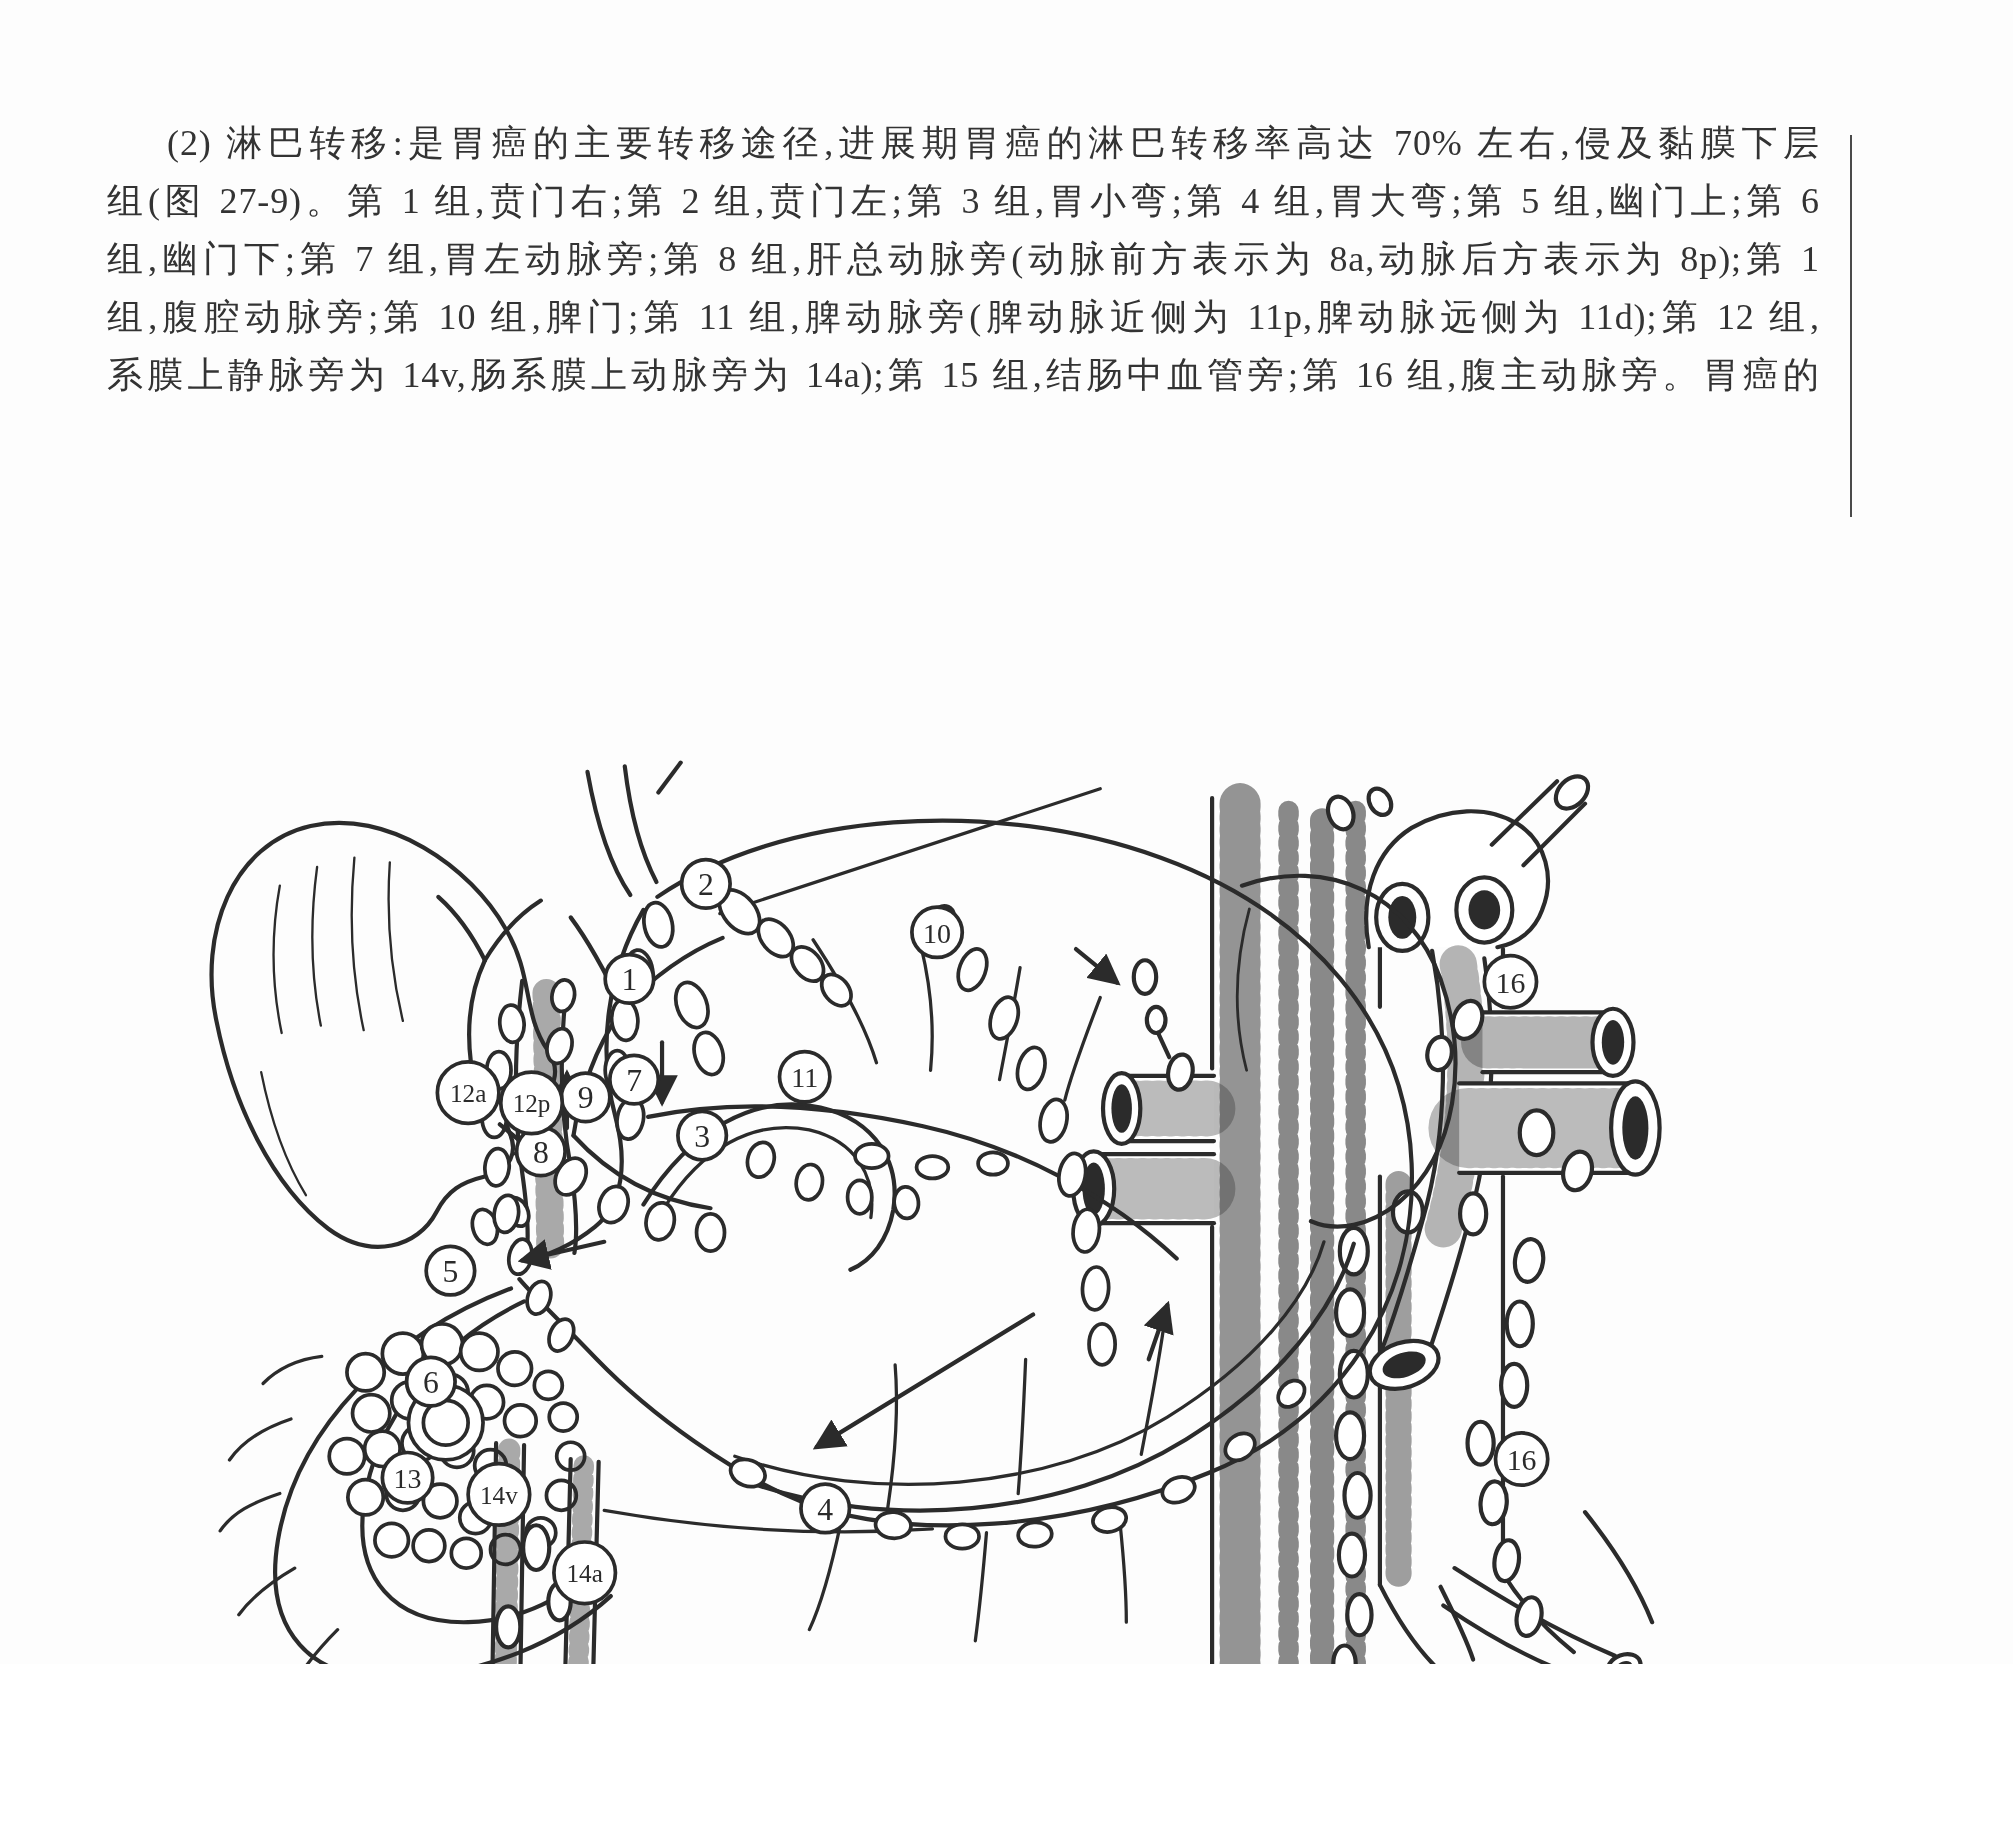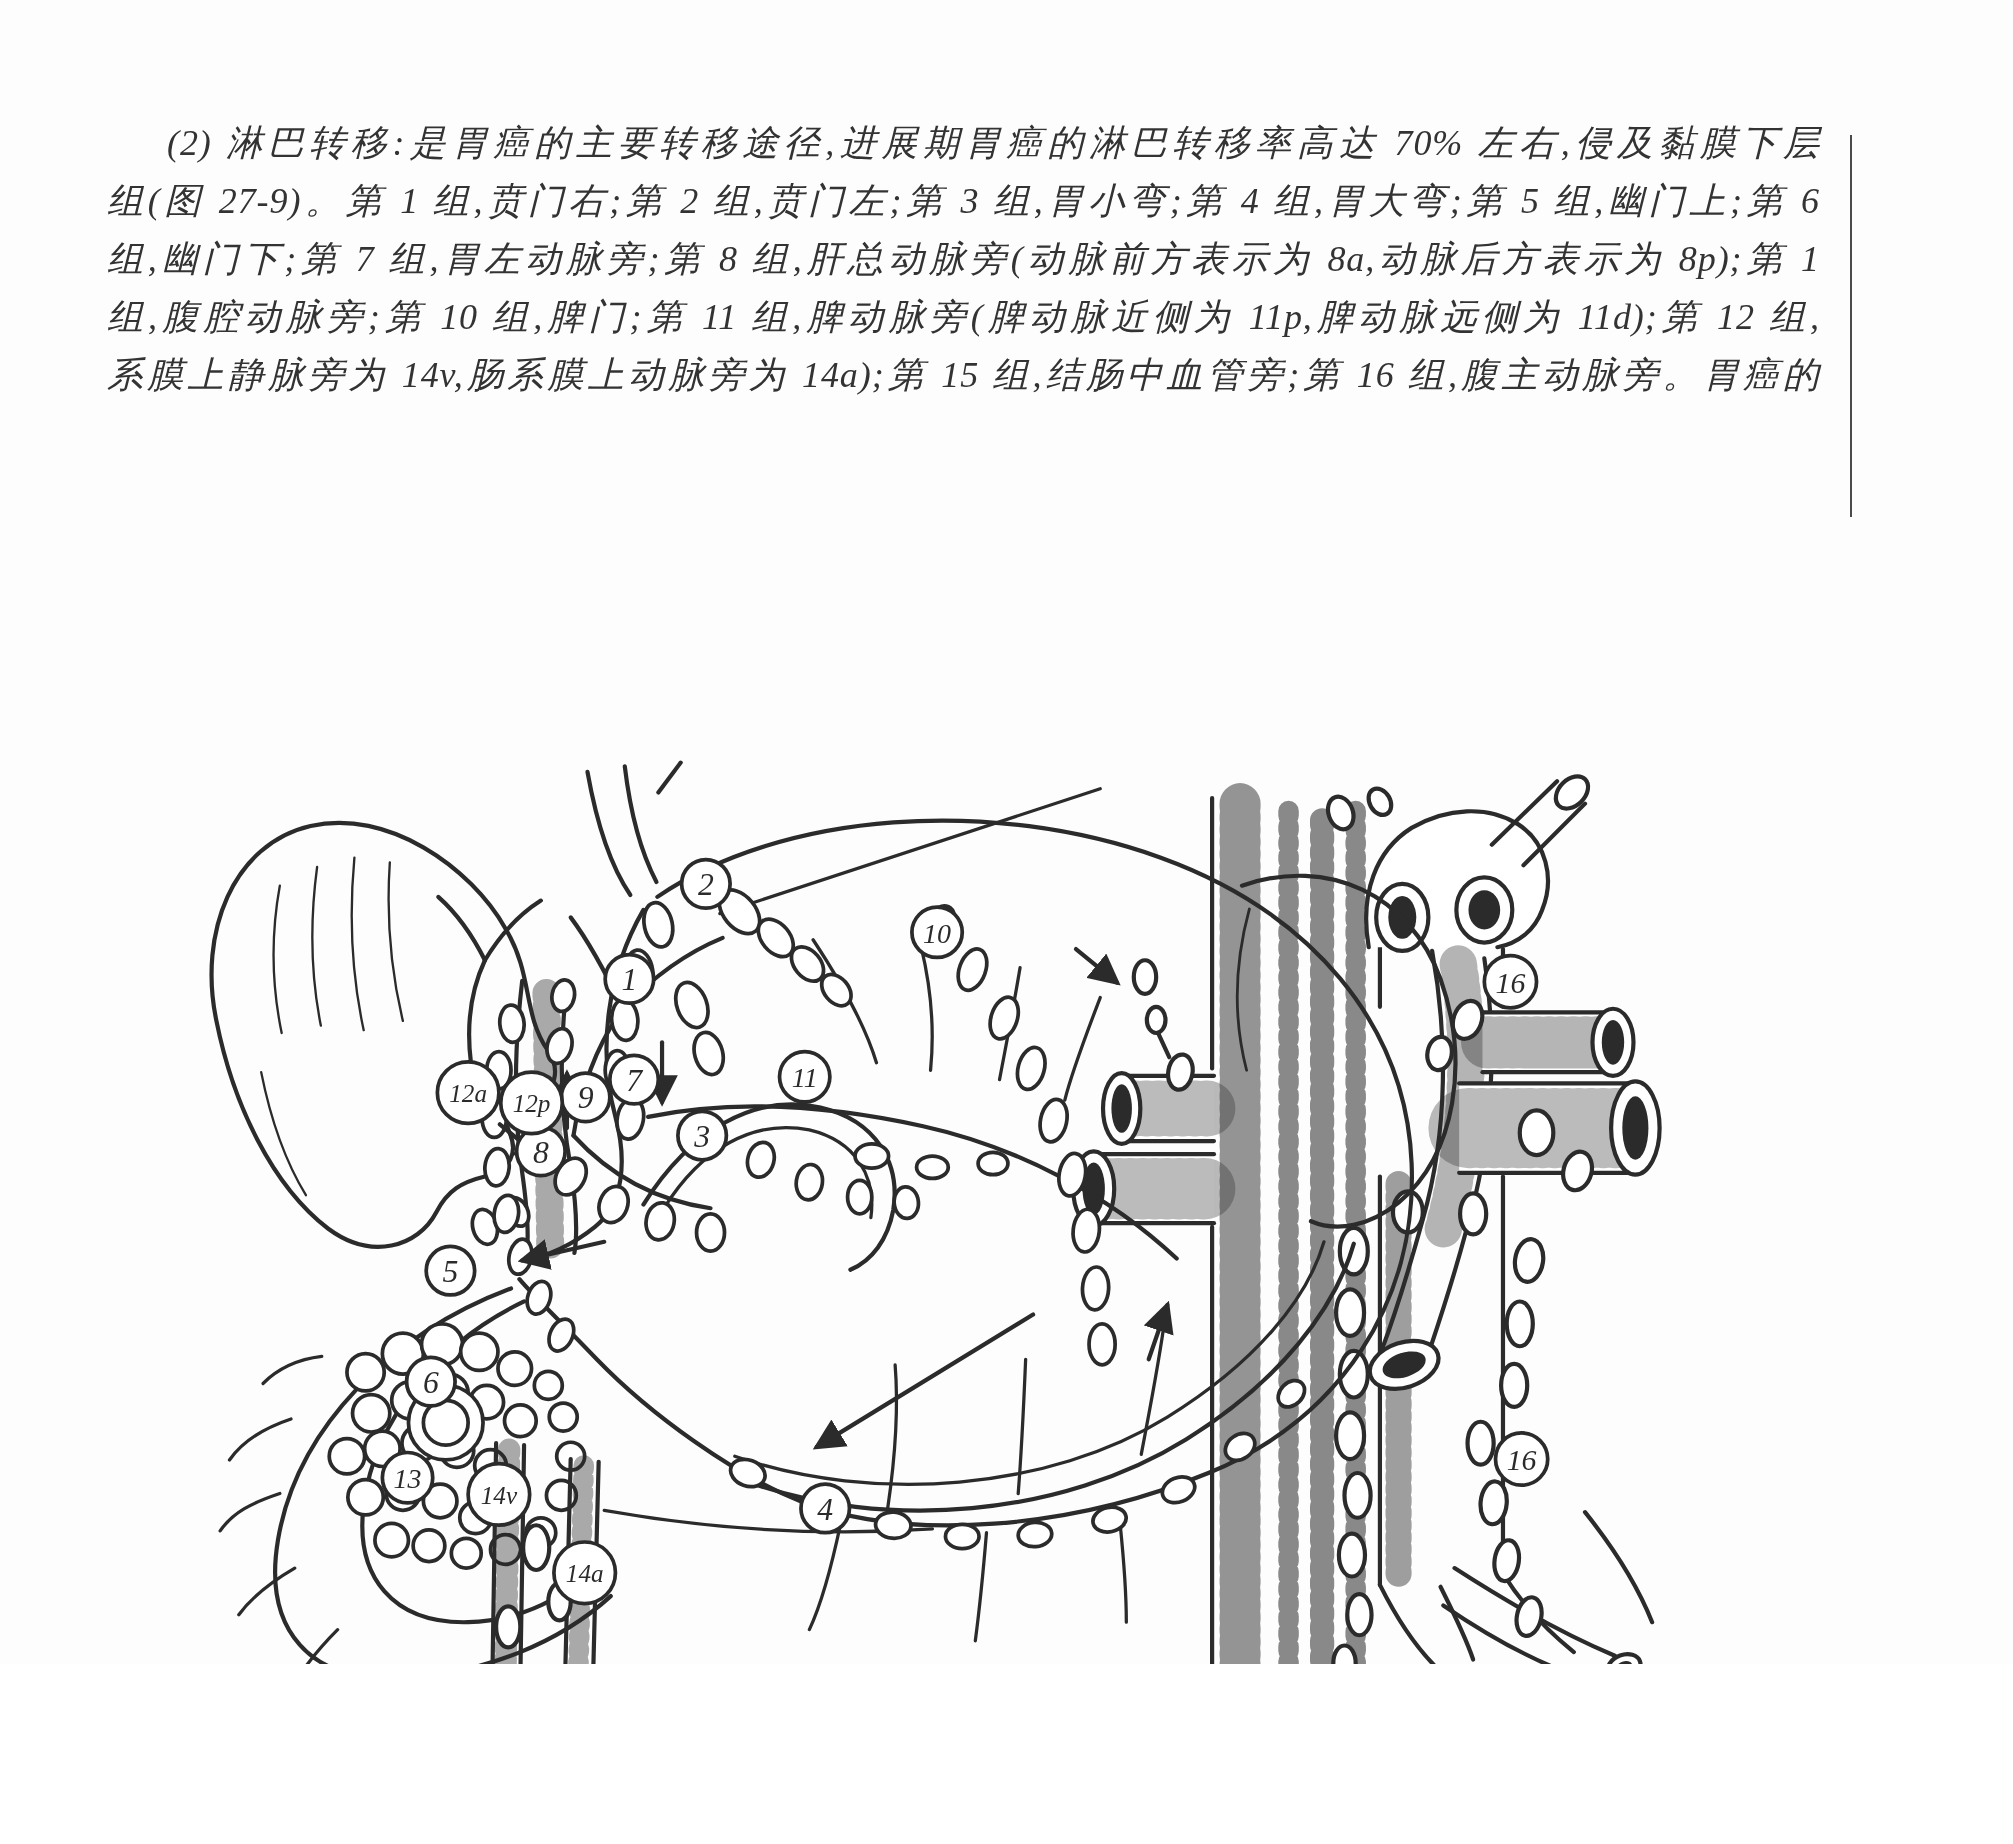--- a/index.html
+++ b/index.html
@@ -1,17 +1,17 @@
 <!DOCTYPE html>
 <html style="font-size:15px"><head>
 <meta charset="utf-8">
 <style>
   html,body{margin:0;padding:0;background:#fff;}
   #page{position:relative;width:2014px;height:1664px;background:#fdfdfd;overflow:hidden;
-        font-family:"Liberation Serif","DejaVu Serif",serif;color:#2f2f2f;font-style:italic;}
+        font-family:"Liberation Serif","DejaVu Serif",serif;color:#2f2f2f;}
   #text-block{position:absolute;left:107px;top:114px;width:1713px;}
   .tline{font-size:36px;line-height:58px;color:#333;text-align:justify;text-align-last:justify;
          letter-spacing:0.9px;white-space:normal;}
   .tline.first{text-indent:60px;}
   #margin-rule{position:absolute;left:1850px;top:135px;width:1.9px;height:382px;background:#4a4a4a;}
   #fig-svg{position:absolute;left:0;top:0;}
   #watermark{position:absolute;left:1044px;top:1740px;width:298px;height:93px;color:#e4e4e4;}
   #wm-name{position:absolute;left:103px;top:7.5px;font-size:36px;font-weight:bold;letter-spacing:7.5px;}
   #wm-url{position:absolute;left:104px;top:58px;font-size:14px;letter-spacing:2.8px;
           font-family:"Liberation Sans","DejaVu Sans",sans-serif;font-weight:bold;}

